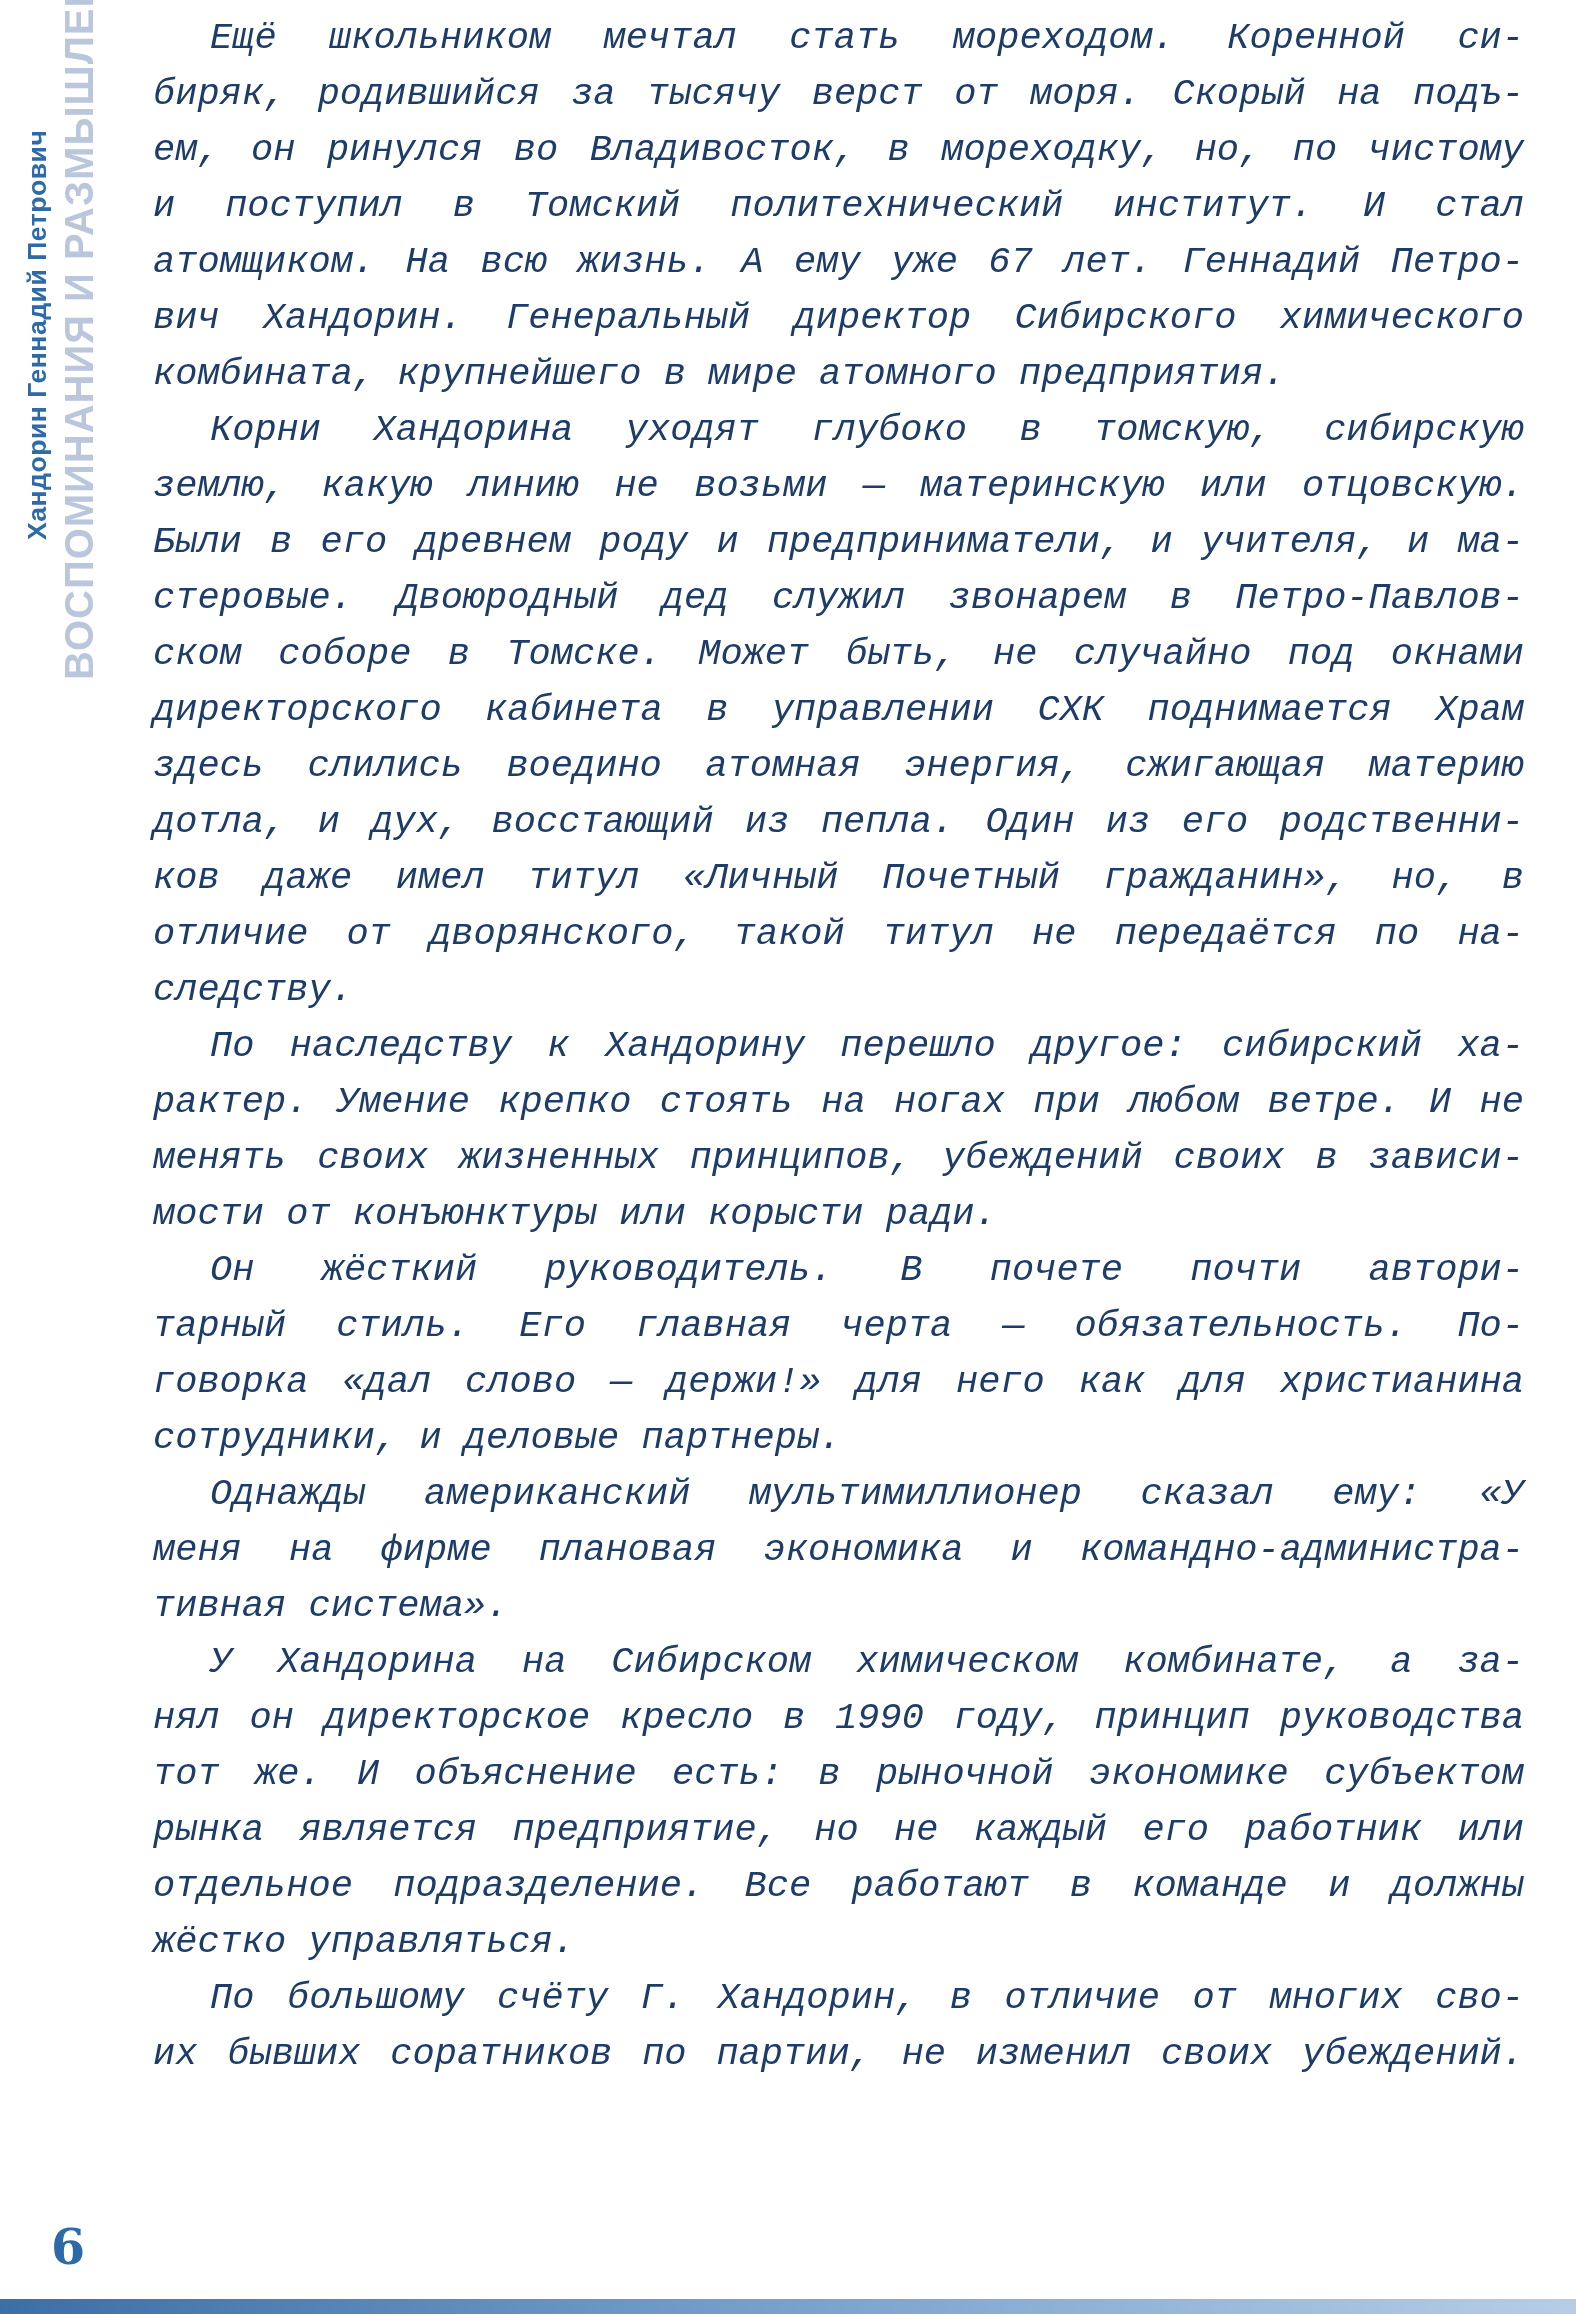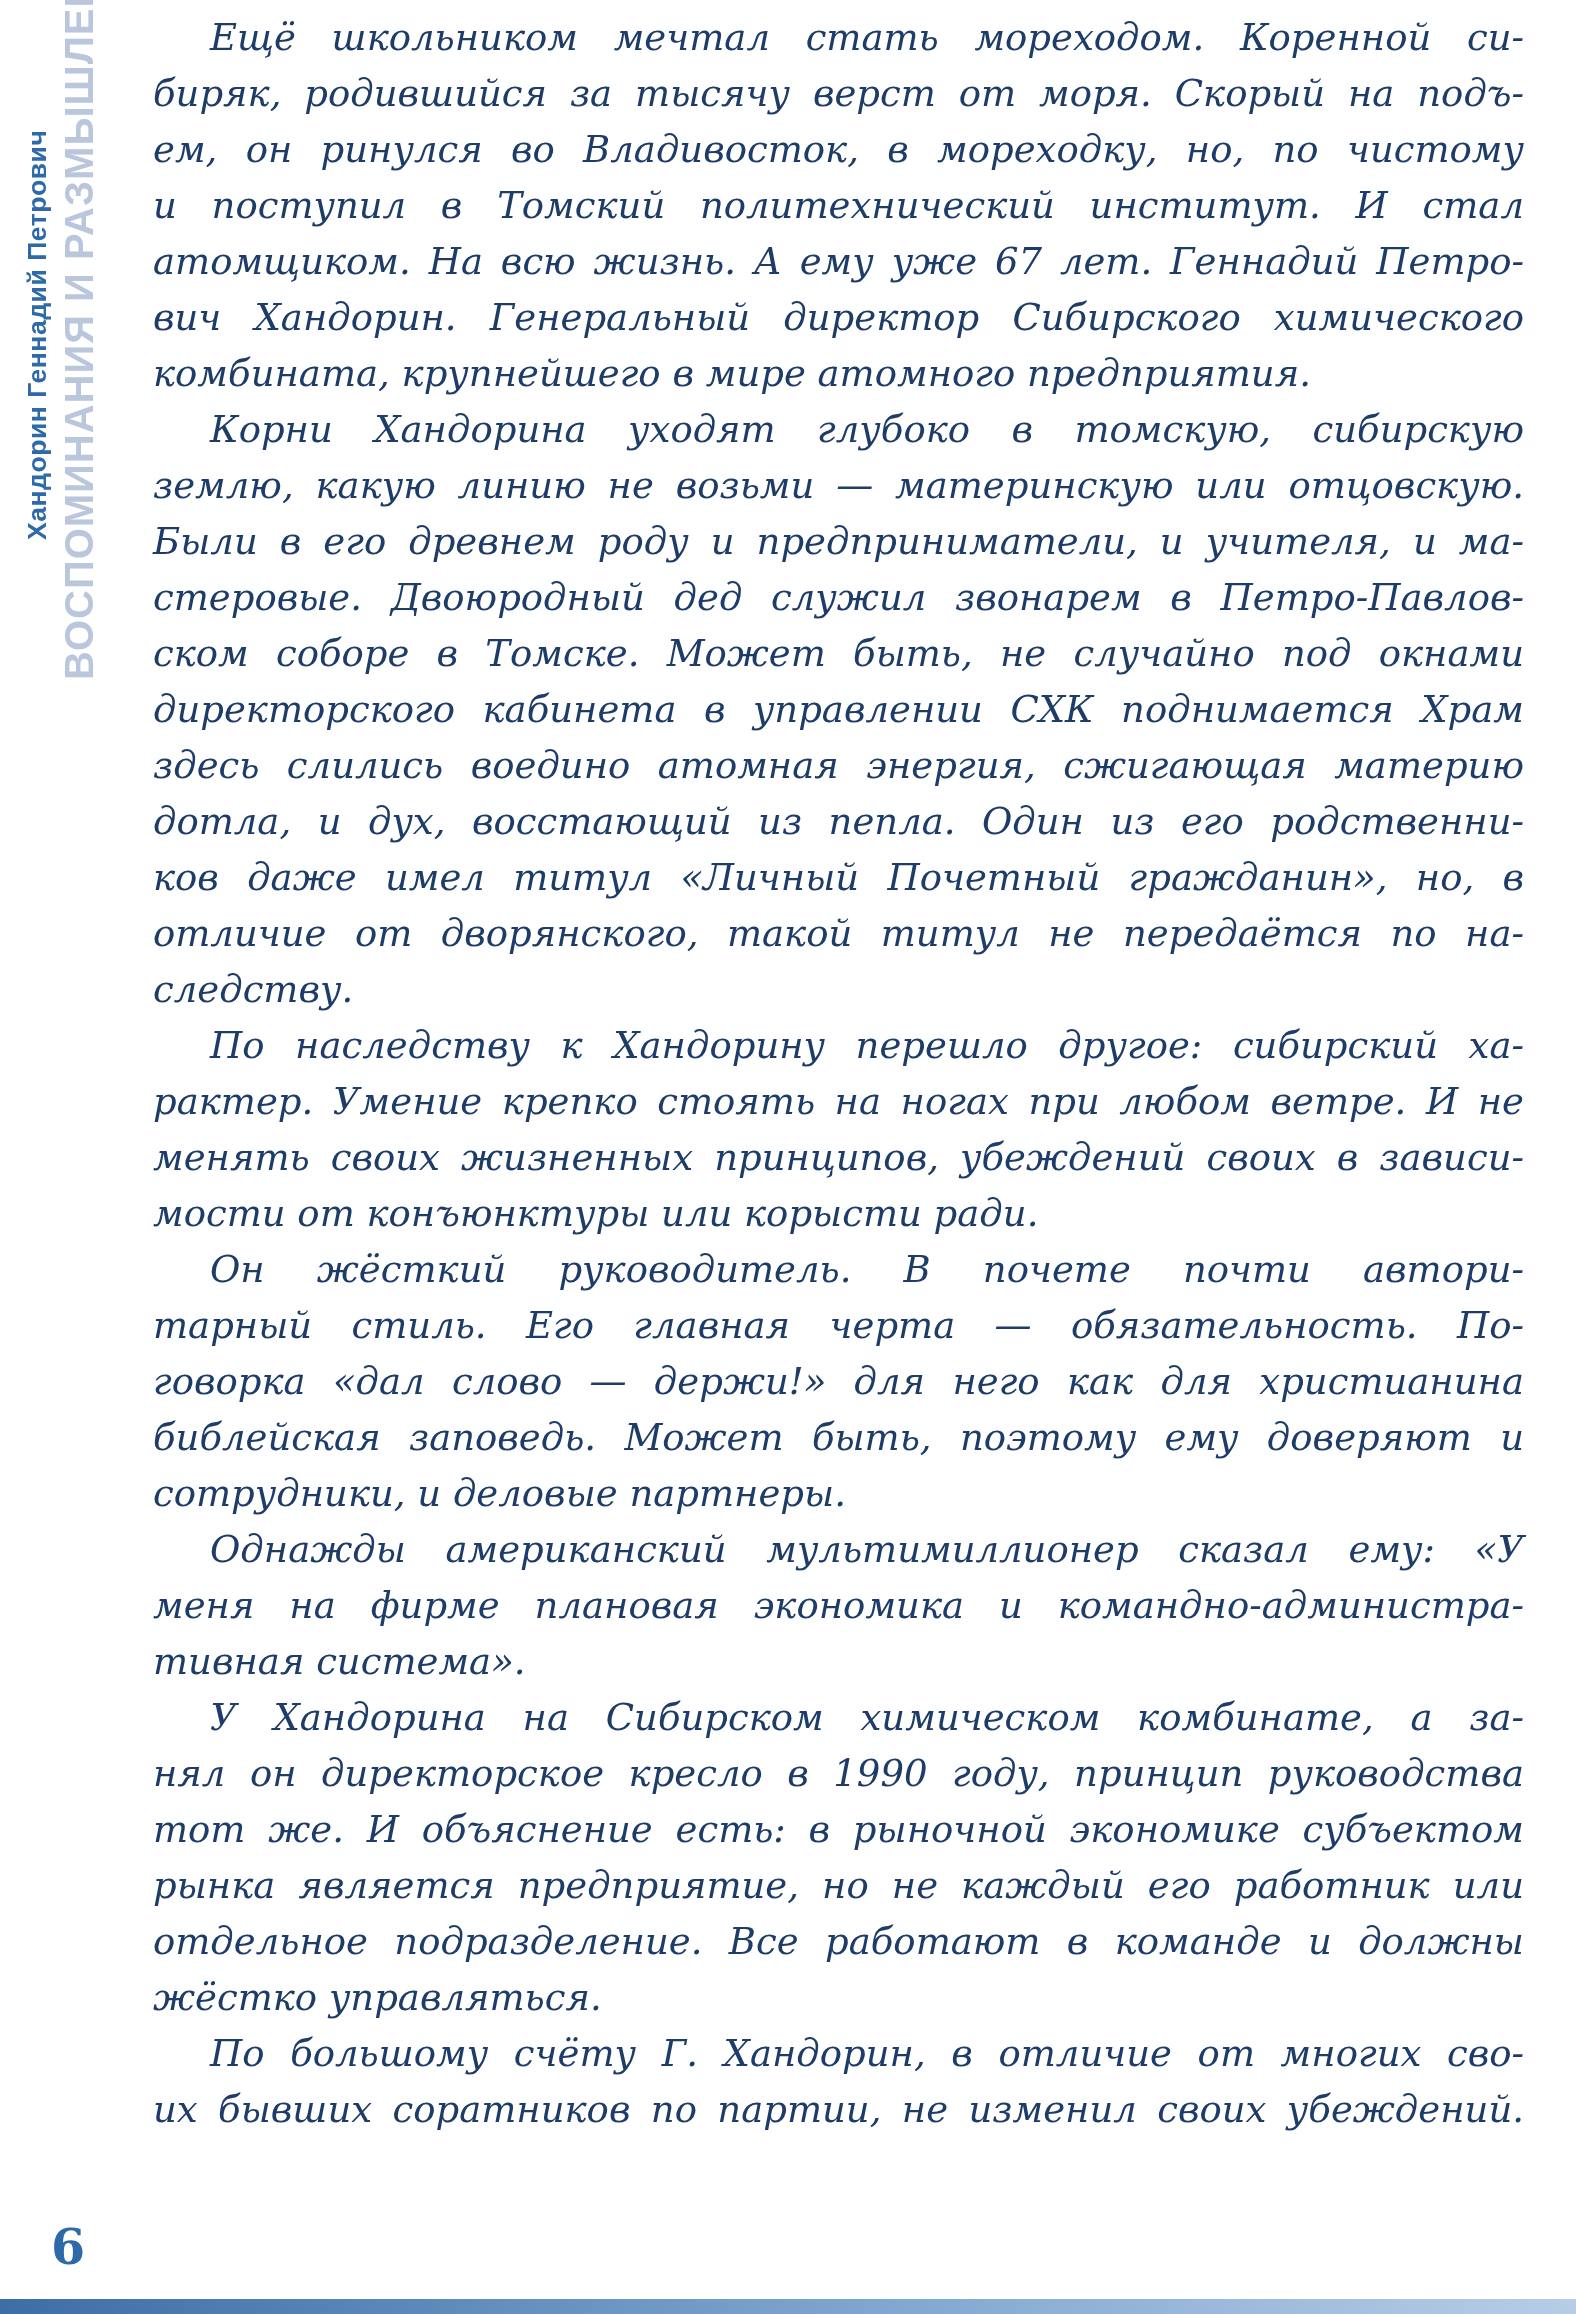--- a/index.html
+++ b/index.html
@@ -54,20 +54,21 @@
     font-family: "DejaVu Serif", serif;
     font-style: italic;
     font-size: 37px;
     line-height: 56px;
   }
   .para { margin: 0; }
   .line {
     text-align: justify;
     text-align-last: justify;
     white-space: normal;
+    font-family: Liberation Mono, monospace;
   }
   .line.first { text-indent: 57px; }
   .line.last {
     text-align: center;
     text-align-last: left;
   }
 
   
   .page-number {
     position: absolute;
@@ -127,21 +128,20 @@
       <div class="para">
         <div class="line first">По наследству к Хандорину перешло другое: сибирский ха-</div>
         <div class="line">рактер. Умение крепко стоять на ногах при любом ветре. И не</div>
         <div class="line">менять своих жизненных принципов, убеждений своих в зависи-</div>
         <div class="line last">мости от конъюнктуры или корысти ради.</div>
       </div>
       <div class="para">
         <div class="line first">Он жёсткий руководитель. В почете почти автори-</div>
         <div class="line">тарный стиль. Его главная черта — обязательность. По-</div>
         <div class="line">говорка «дал слово — держи!» для него как для христианина</div>
-        <div class="line">библейская заповедь. Может быть, поэтому ему доверяют и</div>
         <div class="line last">сотрудники, и деловые партнеры.</div>
       </div>
       <div class="para">
         <div class="line first">Однажды американский мультимиллионер сказал ему: «У</div>
         <div class="line">меня на фирме плановая экономика и командно-администра-</div>
         <div class="line last">тивная система».</div>
       </div>
       <div class="para">
         <div class="line first">У Хандорина на Сибирском химическом комбинате, а за-</div>
         <div class="line">нял он директорское кресло в 1990 году, принцип руководства</div>

